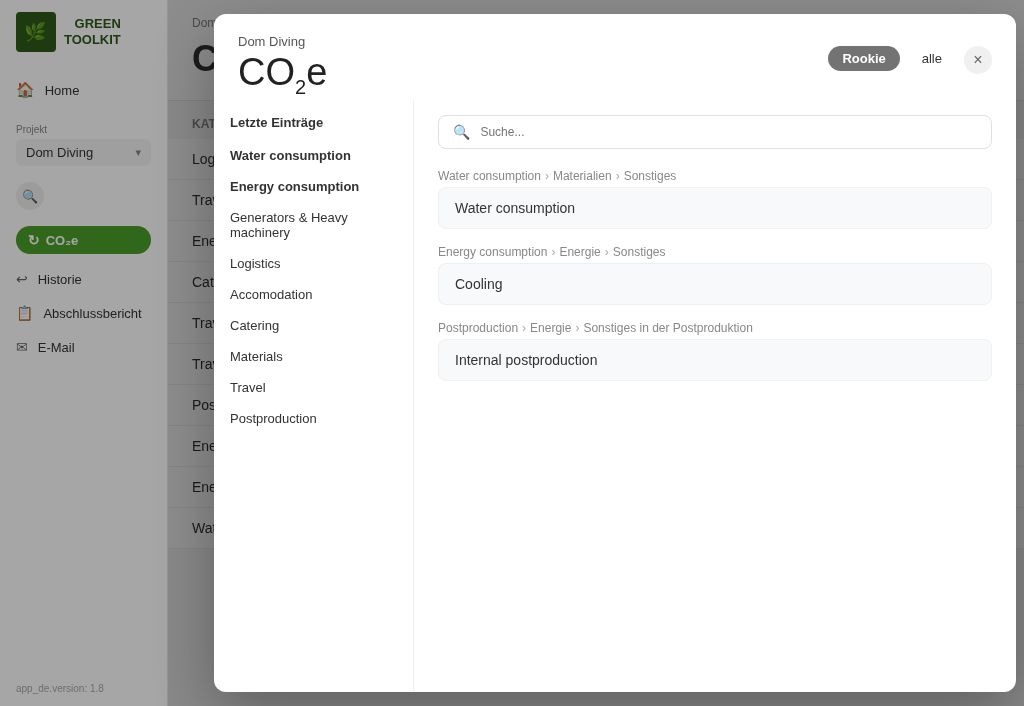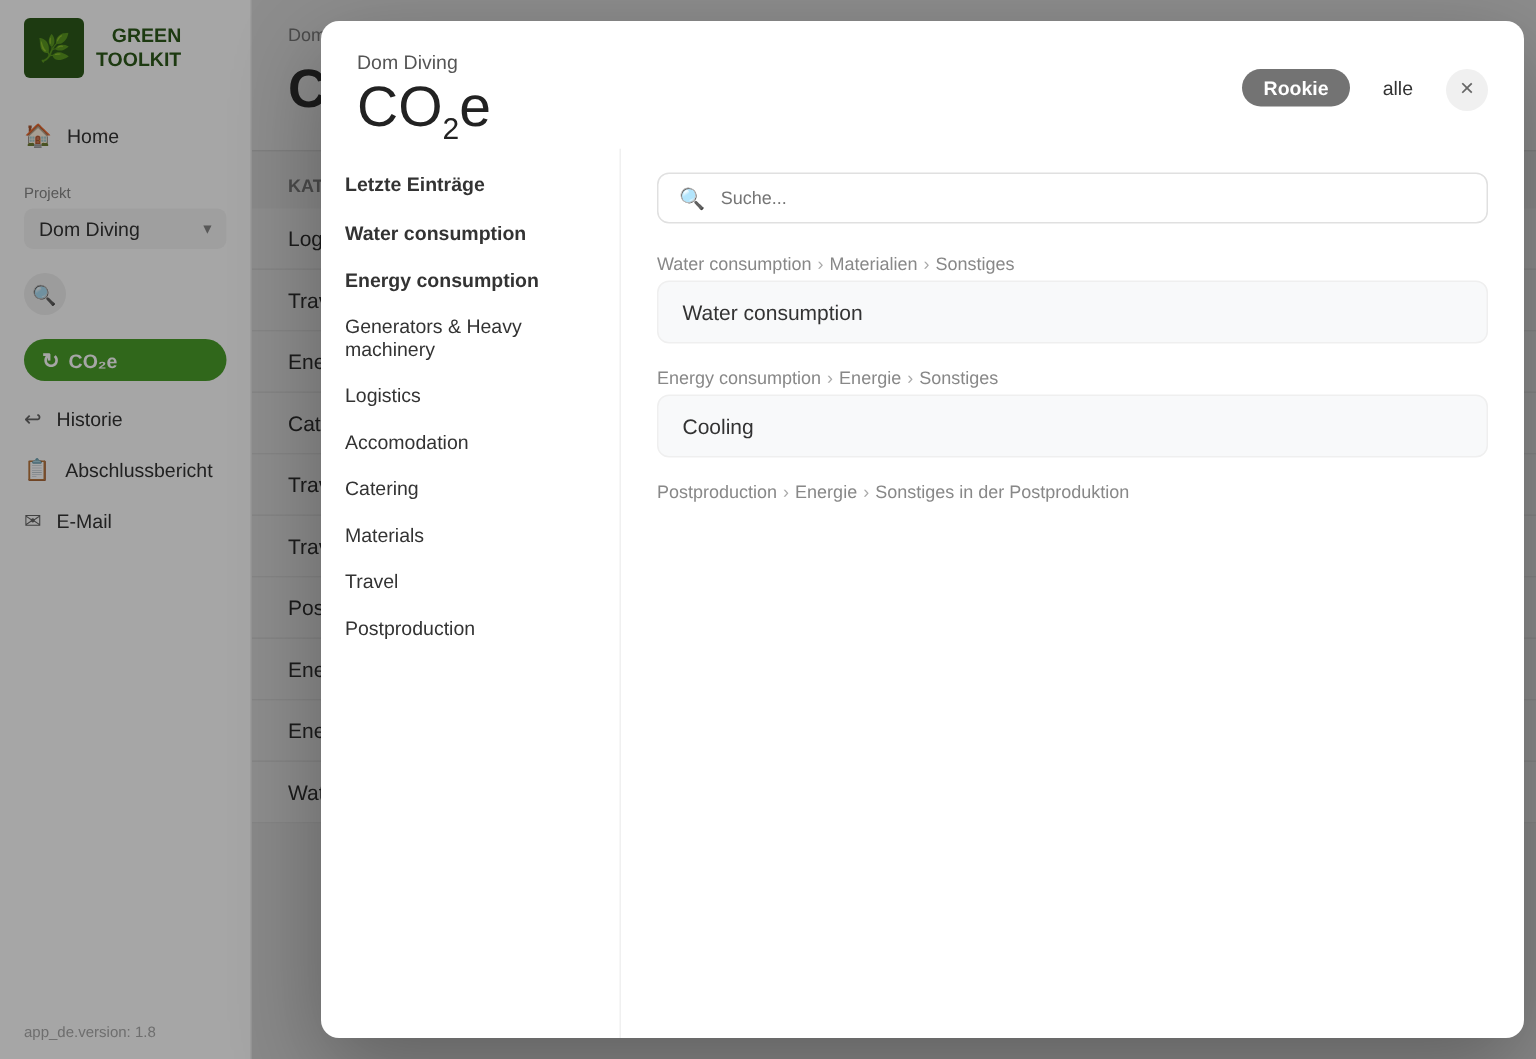--- a/index.html
+++ b/index.html
@@ -308,16 +308,17 @@
       </div>
 
       <div class="result-entry">
         <div class="result-breadcrumb">
           <span>Postproduction</span>
           <span class="arrow">›</span>
           <span>Energie</span>
           <span class="arrow">›</span>
           <span>Sonstiges in der Postproduktion</span>
         </div>
+        <div class="result-card">Internal postproduction</div>
       </div>
     </div>
   </div>
 </div>
 
 </body></html>

